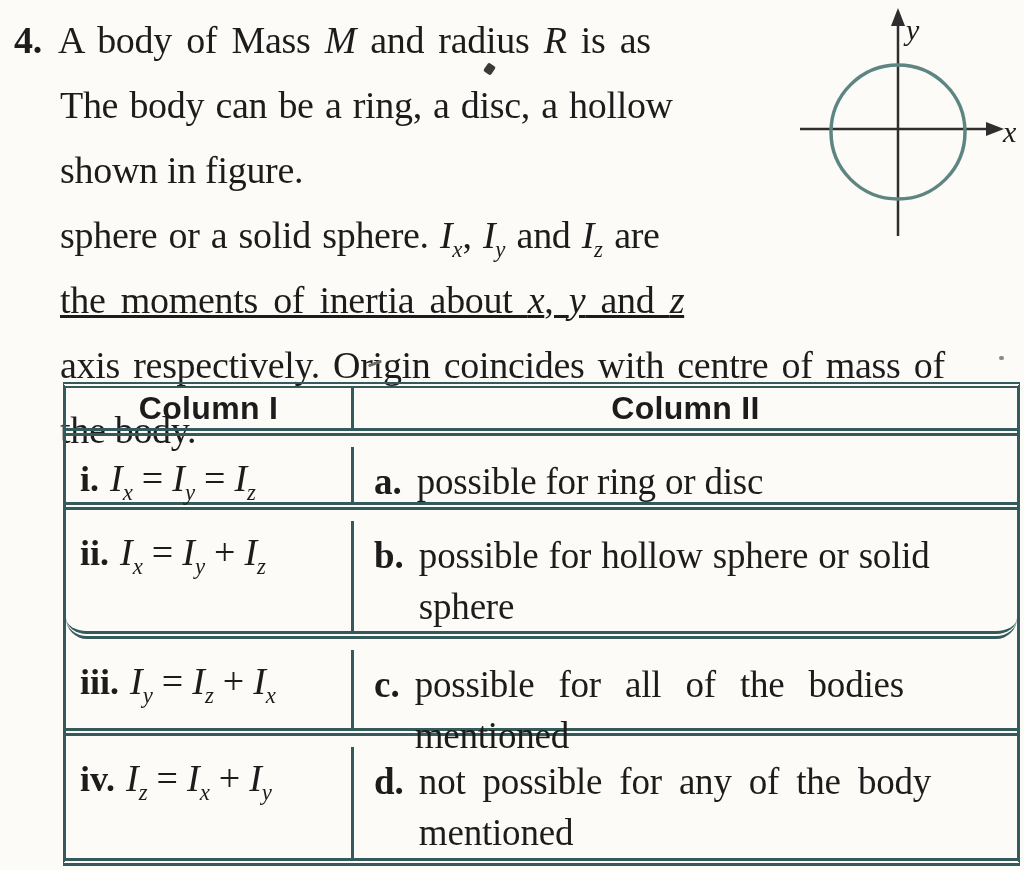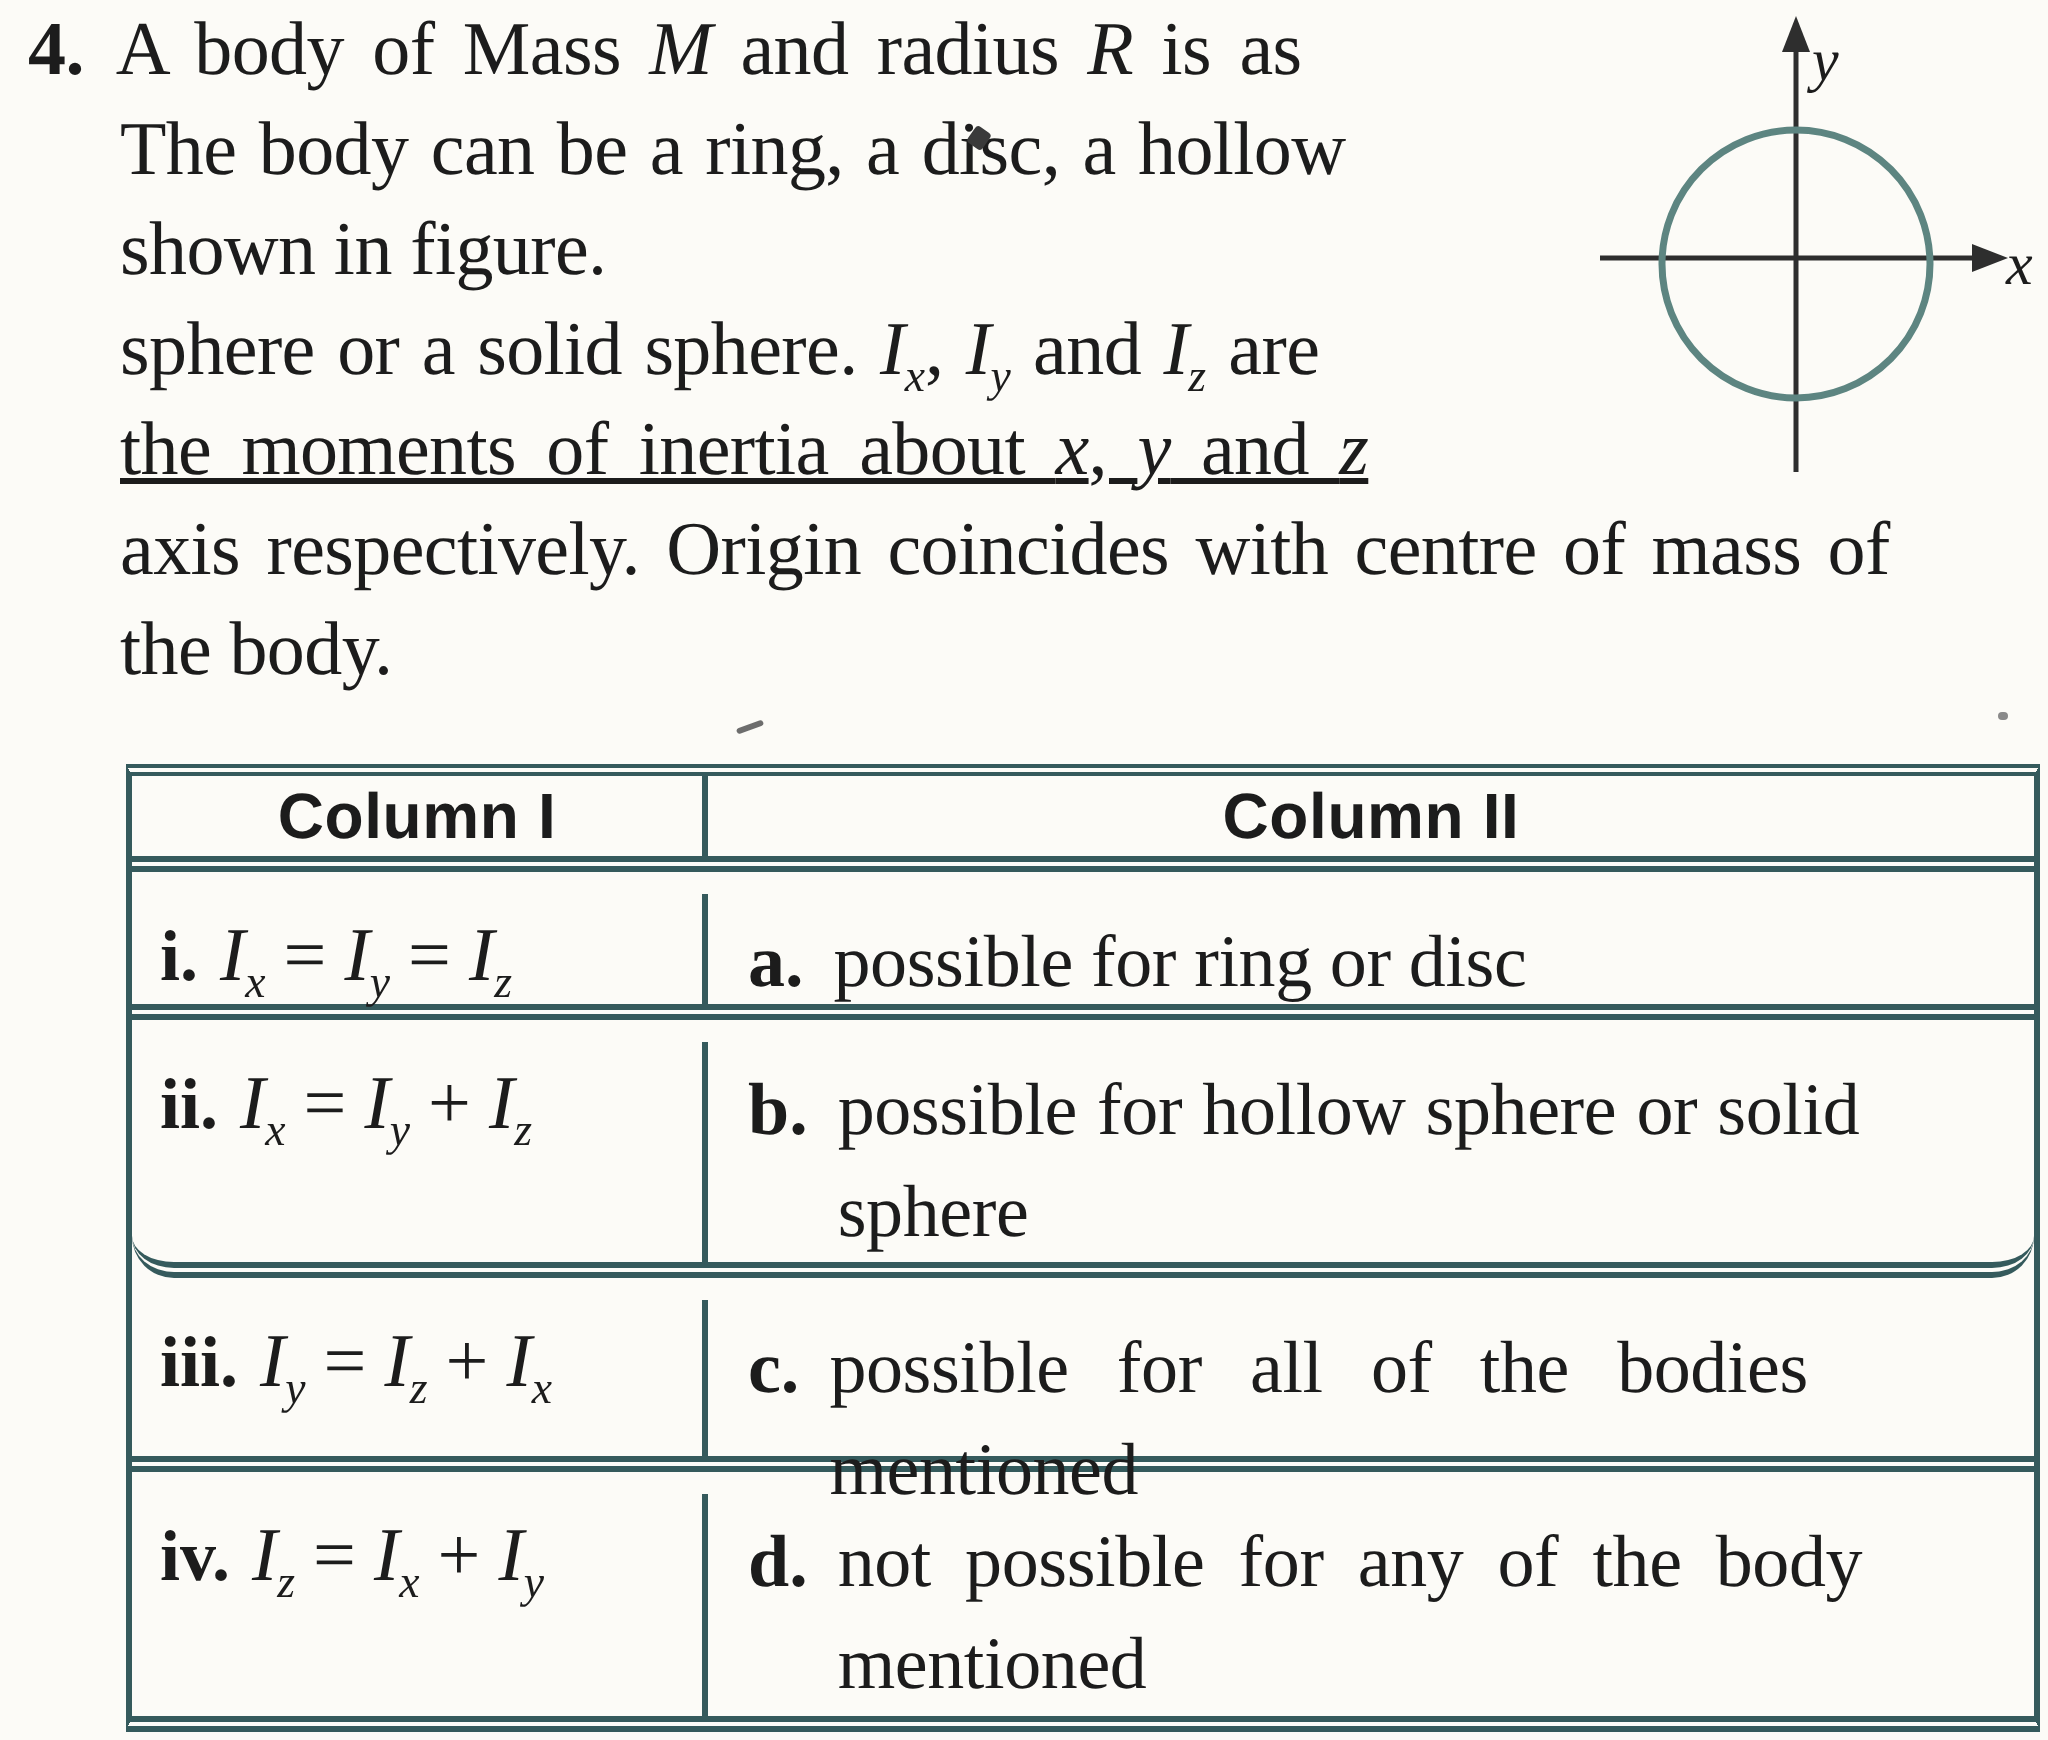--- a/index.html
+++ b/index.html
@@ -10,21 +10,21 @@
     --axis_stroke:#2e2e2e;
   }
   html,body{margin:0;padding:0;background:#e8e8e8;}
   .page{
     position:relative;width:1024px;height:870px;margin:0 auto;
     background:var(--paper_bg);color:var(--text_ink);
     font-family:"Liberation Serif",serif;overflow:hidden;
   }
   
   .question{position:absolute;left:14px;top:0px;font-size:38px;line-height:50px;white-space:nowrap;letter-spacing:-0.3px;}
-  .qline{height:50px;}
+  .qline{height:50px;margin-top:15px;}
   .indent{padding-left:46px;}
   .qnum{font-weight:bold;margin-right:16px;}
   .v{font-style:italic;}
   .sub{font-style:italic;font-size:0.60em;vertical-align:-0.38em;letter-spacing:0;}
   .ws2{word-spacing:2px;} .ws4{word-spacing:4px;} .ws5{word-spacing:5px;} .ws6{word-spacing:6px;text-decoration:underline;}
   
   .figure{position:absolute;left:792px;top:2px;width:230px;height:240px;}
   .figure svg{display:block;}
   .axis{stroke:var(--axis_stroke);stroke-width:2.5;}
   .arrowhead{fill:var(--axis_stroke);}

